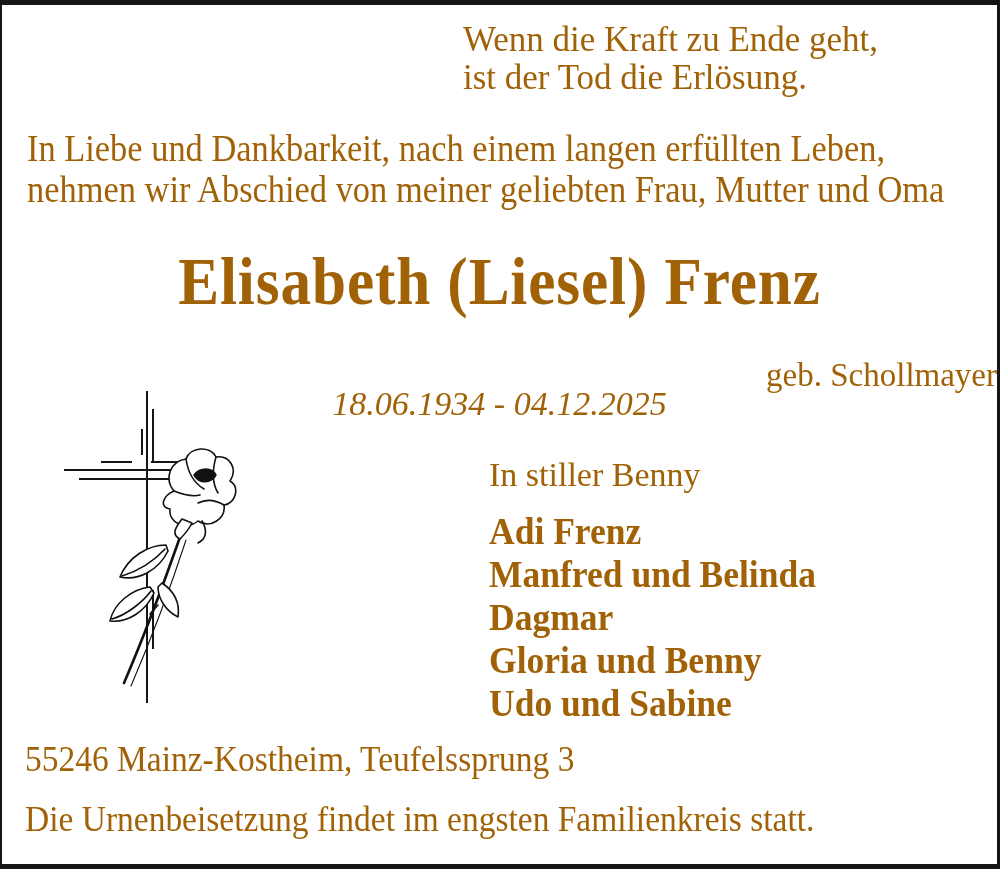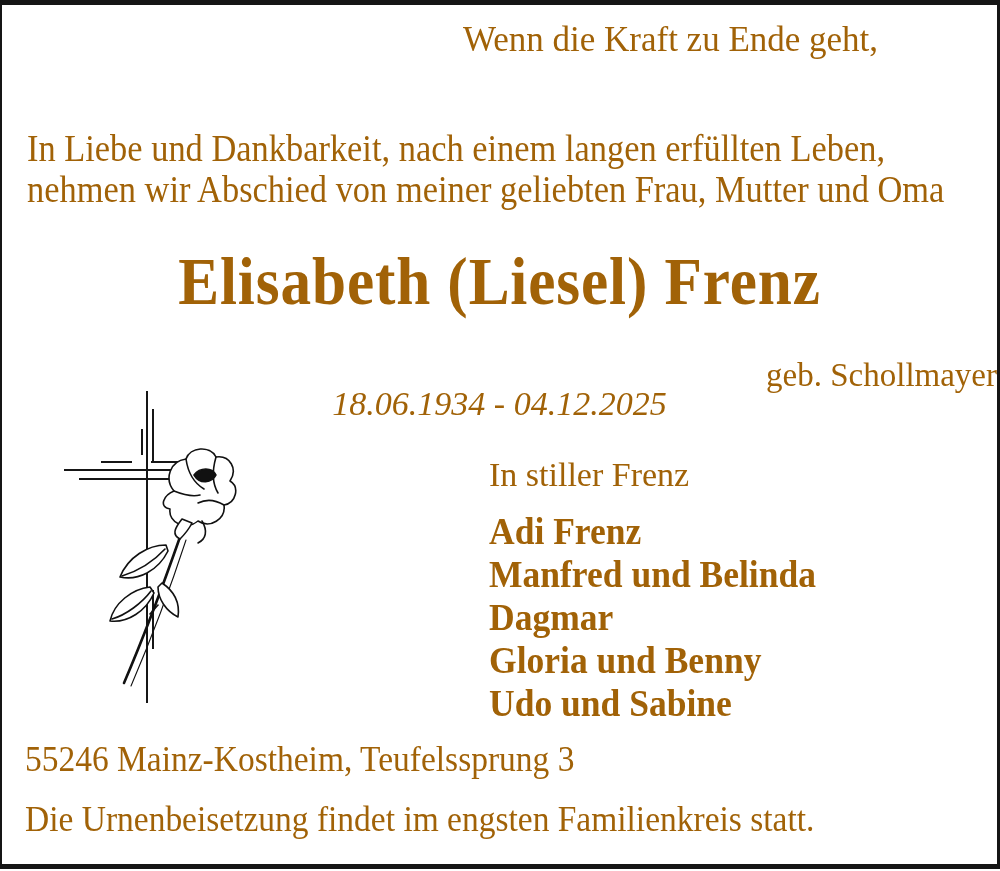--- a/index.html
+++ b/index.html
@@ -86,20 +86,21 @@
     transform-origin: 0 0;
   }
 </style>
 </head>
 <body>
 
 <div class="notice">
 
   <div class="abs quote">
     <div>Wenn die Kraft zu Ende geht,</div>
+    <div>ist der Tod die Erlösung.</div>
   </div>
 
   <div class="abs intro">
     <div>In Liebe und Dankbarkeit, nach einem langen erfüllten Leben,</div>
     <div>nehmen wir Abschied von meiner geliebten Frau, Mutter und Oma</div>
   </div>
 
   <div class="abs deceased-name">Elisabeth (Liesel) Frenz</div>
 
   <div class="abs maiden">geb. Schollmayer</div>
@@ -132,21 +133,21 @@
       <path fill="#ffffff" d="M128,132 C120,142 118,148 126,152 C132,146 136,140 138,136 Z"></path>
       <path d="M148,134 C154,144 152,152 144,156"></path>
       <path fill="#ffffff" d="M112,158 C94,158 74,170 66,190 C84,194 104,184 114,164 Z"></path>
       <path d="M68,189 C84,184 100,174 111,162"></path>
       <path fill="#ffffff" d="M96,200 C78,202 60,216 56,234 C74,236 92,224 100,206 Z"></path>
       <path d="M58,232 C72,228 88,216 97,204"></path>
       <path fill="#ffffff" d="M108,196 C120,204 126,216 124,230 C112,224 104,212 104,200 Z"></path>
     </g>
   </svg>
 
-  <div class="abs mourning-heading">In stiller Frenz</div>
+  <div class="abs mourning-heading">In stiller Benny</div>
 
   <div class="abs mourning-names">
     <div>Adi Frenz</div>
     <div>Manfred und Belinda</div>
     <div>Dagmar</div>
     <div>Gloria und Benny</div>
     <div>Udo und Sabine</div>
   </div>
 
   <div class="abs address">55246 Mainz-Kostheim, Teufelssprung 3</div>

